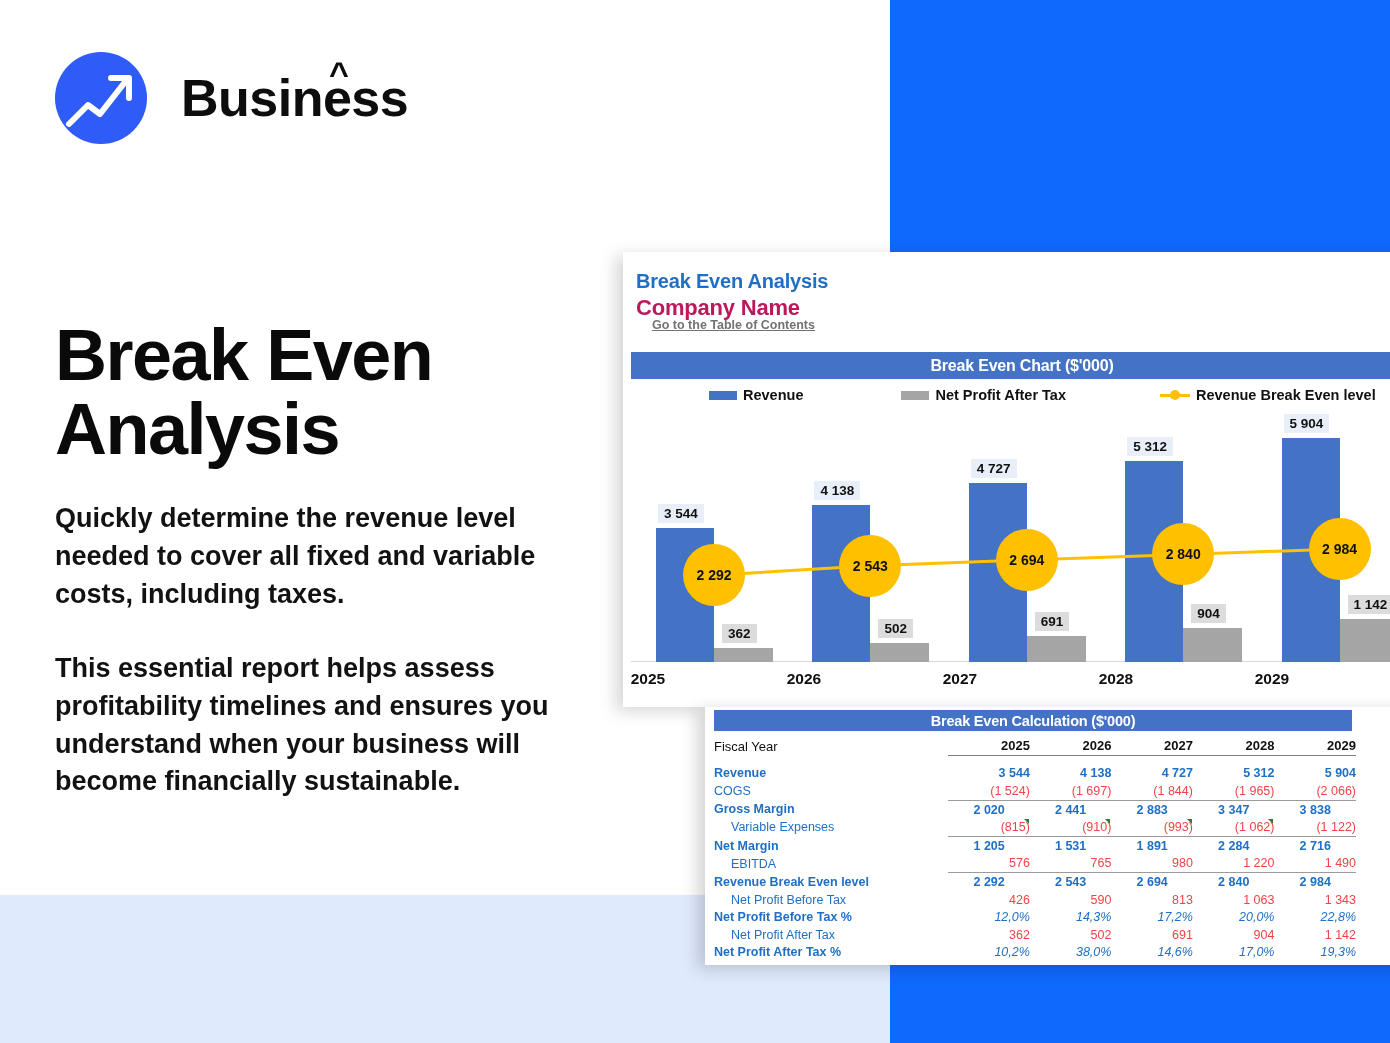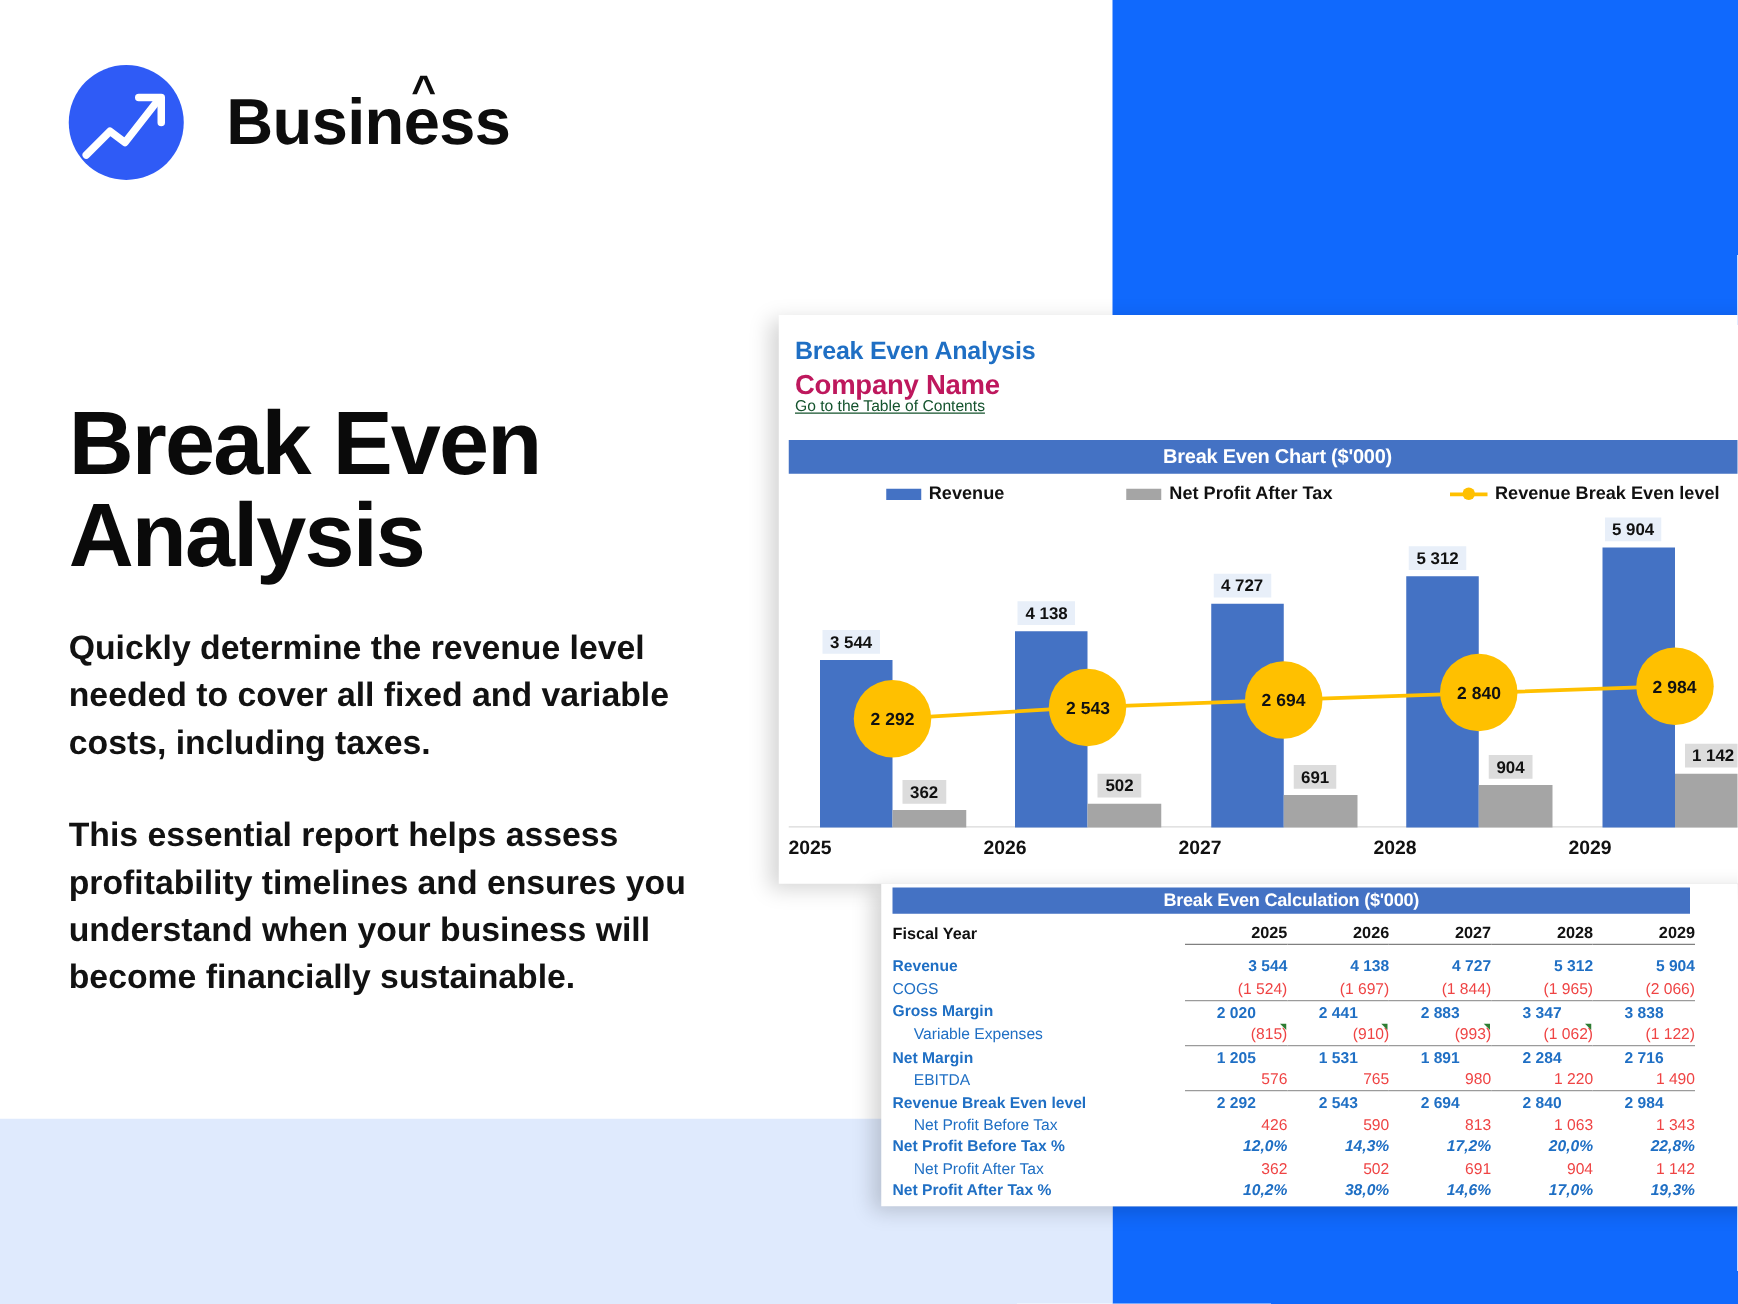--- a/index.html
+++ b/index.html
@@ -50,22 +50,22 @@
   }
   .sheet-title{
     position:absolute;left:13px;top:18px;
     font-size:20px;font-weight:700;color:#1F6FC4;letter-spacing:-0.2px;
   }
   .sheet-company{
     position:absolute;left:13px;top:43px;
     font-size:22px;font-weight:700;color:#be185d;letter-spacing:-0.2px;
   }
   .sheet-toc{
-    position:absolute;left:13px;top:66px;
-    font-size:12.5px;font-weight:400;color:#14532d;text-decoration:underline;
+    position:absolute;left:29px;top:66px;
+    font-size:12.5px;font-weight:700;color:#737373;text-decoration:underline;
   }
   .chart-banner{
     position:absolute;left:8px;top:100px;width:782px;height:27px;
     background:#4472C4;color:#ffffff;
     font-size:16px;font-weight:700;
     display:flex;align-items:center;justify-content:center;letter-spacing:-0.2px;
   }
   .legend{
     position:absolute;left:8px;top:131px;width:782px;height:24px;
     display:flex;align-items:center;
@@ -113,25 +113,25 @@
     background:#4472C4;color:#fff;font-size:14.5px;font-weight:700;
     display:flex;align-items:center;justify-content:center;letter-spacing:-0.2px;
   }
   table.calc{
     position:absolute;left:9px;top:30px;width:642px;
     border-collapse:collapse;font-size:12.5px;
   }
   table.calc td{padding:0;height:17.6px;vertical-align:middle;white-space:nowrap;}
   td.lbl{width:222px;color:#1F6FC4;padding-left:5px;}
   td.num{width:84px;text-align:right;padding-right:10px;color:#ef4444;position:relative;}
-  tr.hdr td.lbl{color:#111;font-weight:700;font-size:13px;}
+  tr.hdr td.lbl{color:#111;font-weight:400;font-size:13px;}
   tr.hdr td.num{color:#111;font-weight:700;font-size:13px;border-bottom:1.2px solid #808080;}
   tr.bold td{font-weight:700;color:#1F6FC4;}
   tr.indent td.lbl{padding-left:17px;}
-  tr.italic td.num{font-style:italic;font-weight:700;}
+  tr.italic td.num{font-style:italic;font-weight:400;}
   tr.topline td.num{border-top:1.2px solid #9B9B9B;text-align:center;}
   tr.spacer td{height:9px;}
   .gtri{
     position:absolute;right:1px;top:1px;width:0;height:0;
     border-top:5px solid #2E7D32;border-left:5px solid transparent;
   }
 </style>
 </head>
 <body>
 

